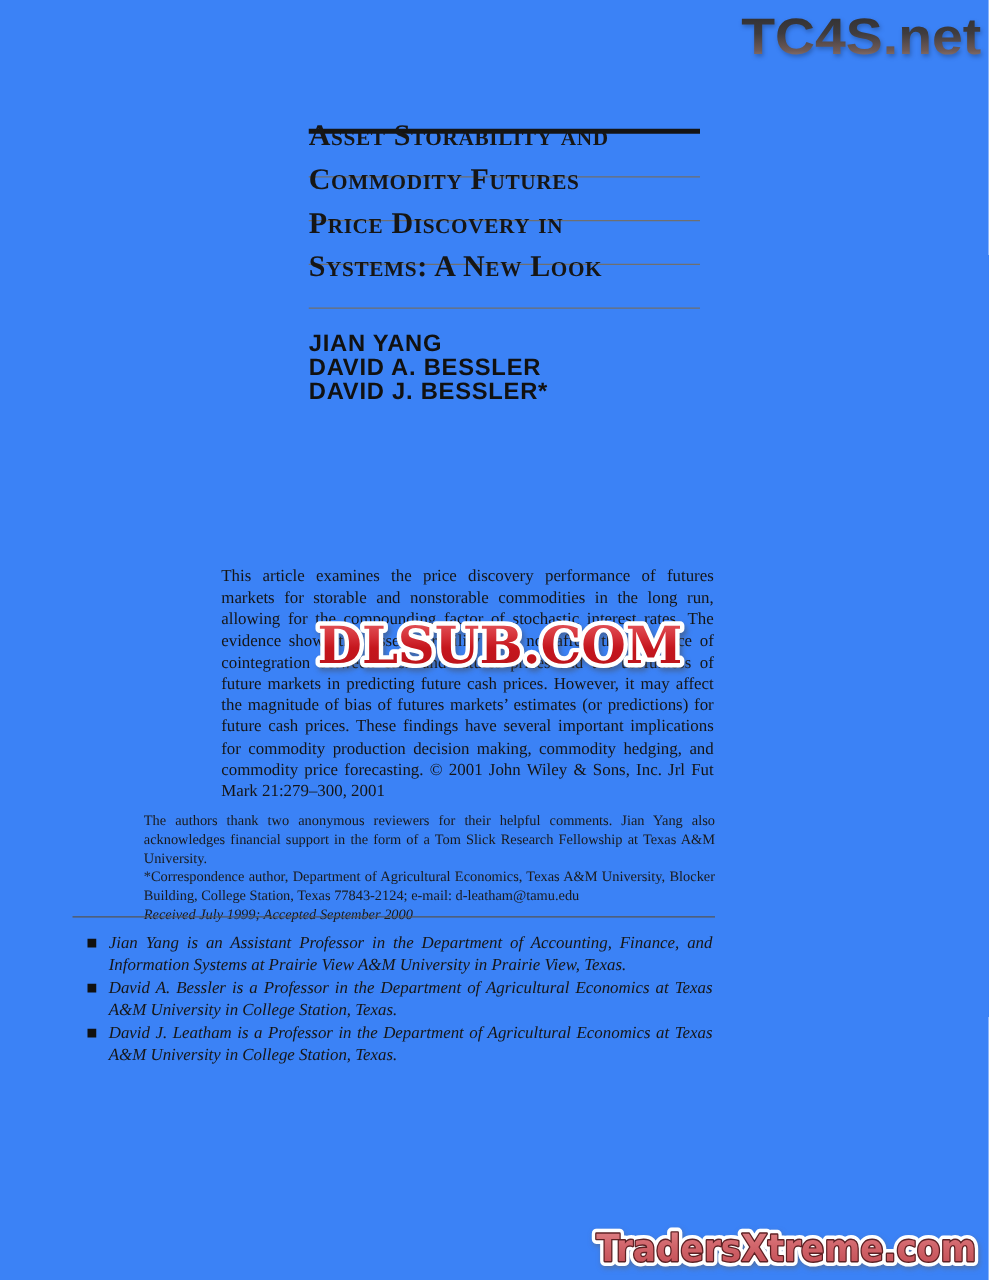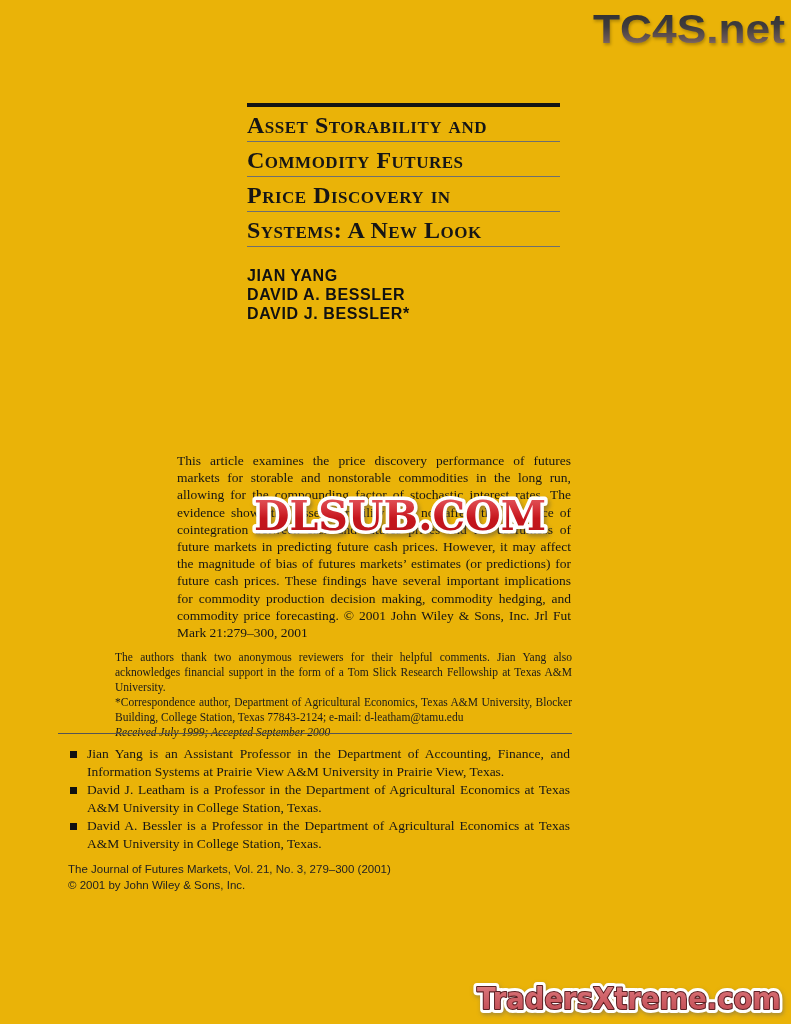--- a/index.html
+++ b/index.html
@@ -1,57 +1,57 @@
 <!DOCTYPE html>
 <html><head>
 <meta charset="utf-8">
 <style>
   html,body { margin:0; padding:0; background:#ffffff; }
   .page {
-    position:relative; width:791px; height:1024px; background:#eab308;
+    position:relative; width:791px; height:1024px; background:#3b82f6;
     overflow:hidden; font-family:"Liberation Serif",serif; color:#1b1b1b;
   }
 
   
   .wm-tc4s { position:absolute; left:583px; top:2px;
              filter: drop-shadow(1px 2px 1.5px rgba(0,0,0,0.25)); }
 
   
   .title-block { position:absolute; left:247px; top:103px; width:313px;
                  border-top:4px solid #141414; }
   .title-line { box-sizing:border-box; height:35px; border-bottom:1px solid #6f6f6f;
-                display:flex; align-items:flex-end; padding-bottom:2px;
+                display:flex; align-items:flex-end; padding-bottom:18px;
                 font-variant:small-caps; font-weight:700; font-size:24px;
                 letter-spacing:0.5px; color:#161616; white-space:nowrap; }
 
   
   .authors { position:absolute; left:247px; top:266px;
              font-family:"Liberation Sans",sans-serif; font-weight:bold;
-             font-size:16px; line-height:19px; letter-spacing:0.6px; color:#111; }
+             font-size:19px; line-height:19px; letter-spacing:0.6px; color:#111; }
 
   
   .abstract { position:absolute; left:177px; top:452px; width:394px; margin:0;
               font-size:13.5px; line-height:17.2px; text-align:justify; color:#151515; }
 
   
   .wm-dlsub { position:absolute; left:247px; top:487px;
               filter: drop-shadow(2px 3px 2px rgba(70,70,70,0.45)); }
 
   
   .footnote { position:absolute; left:115px; top:650px; width:457px;
               font-size:11.5px; line-height:15px; color:#1a1a1a; }
   .footnote p { margin:0; text-align:justify; }
   .footnote .received { margin-top:0; font-style:italic; text-align:left; }
 
   .rule { position:absolute; left:58px; top:733px; width:514px; height:1px;
           background:#555; }
 
   
   .bios { position:absolute; left:70px; top:745px; width:500px;
-          font-size:13.5px; line-height:18px; color:#161616; }
+          font-style:italic; font-size:13.5px; line-height:18px; color:#161616; }
   .bio { display:flex; }
   .bullet { flex:0 0 auto; width:7px; height:7px; background:#111;
             margin:6px 10px 0 0; }
   .bio-text { flex:1; text-align:justify; }
 
   
   .journal { position:absolute; left:68px; top:862px;
              font-family:"Liberation Sans",sans-serif; font-size:11.5px;
              line-height:15.5px; color:#222; }
 
@@ -111,32 +111,28 @@
 
   <div class="rule"></div>
 
   <div class="bios">
     <div class="bio">
       <span class="bullet"></span>
       <span class="bio-text">Jian Yang is an Assistant Professor in the Department of Accounting, Finance, and Information Systems at Prairie View A&amp;M University in Prairie View, Texas.</span>
     </div>
     <div class="bio">
       <span class="bullet"></span>
-      <span class="bio-text">David J. Leatham is a Professor in the Department of Agricultural Economics at Texas A&amp;M University in College Station, Texas.</span>
+      <span class="bio-text">David A. Bessler is a Professor in the Department of Agricultural Economics at Texas A&amp;M University in College Station, Texas.</span>
     </div>
     <div class="bio">
       <span class="bullet"></span>
-      <span class="bio-text">David A. Bessler is a Professor in the Department of Agricultural Economics at Texas A&amp;M University in College Station, Texas.</span>
+      <span class="bio-text">David J. Leatham is a Professor in the Department of Agricultural Economics at Texas A&amp;M University in College Station, Texas.</span>
     </div>
   </div>
 
-  <div class="journal">
-    <div>The Journal of Futures Markets, Vol. 21, No. 3, 279–300 (2001)</div>
-    <div>© 2001 by John Wiley &amp; Sons, Inc.</div>
-  </div>
 
   <svg class="wm-traders" width="322" height="40">
     <defs>
       <linearGradient id="tradGrad" x1="0" y1="0" x2="0" y2="1">
         <stop offset="0" stop-color="#e0858a"></stop>
         <stop offset="0.4" stop-color="#d2666c"></stop>
         <stop offset="1" stop-color="#c04850"></stop>
       </linearGradient>
     </defs>
     <text x="161" y="30" text-anchor="middle" font-family="'DejaVu Sans',sans-serif" font-weight="bold" font-size="30" textLength="304" lengthAdjust="spacingAndGlyphs" stroke="#ffffff" stroke-width="8" stroke-linejoin="round" paint-order="stroke" fill="#cd5a60">TradersXtreme.com</text>

